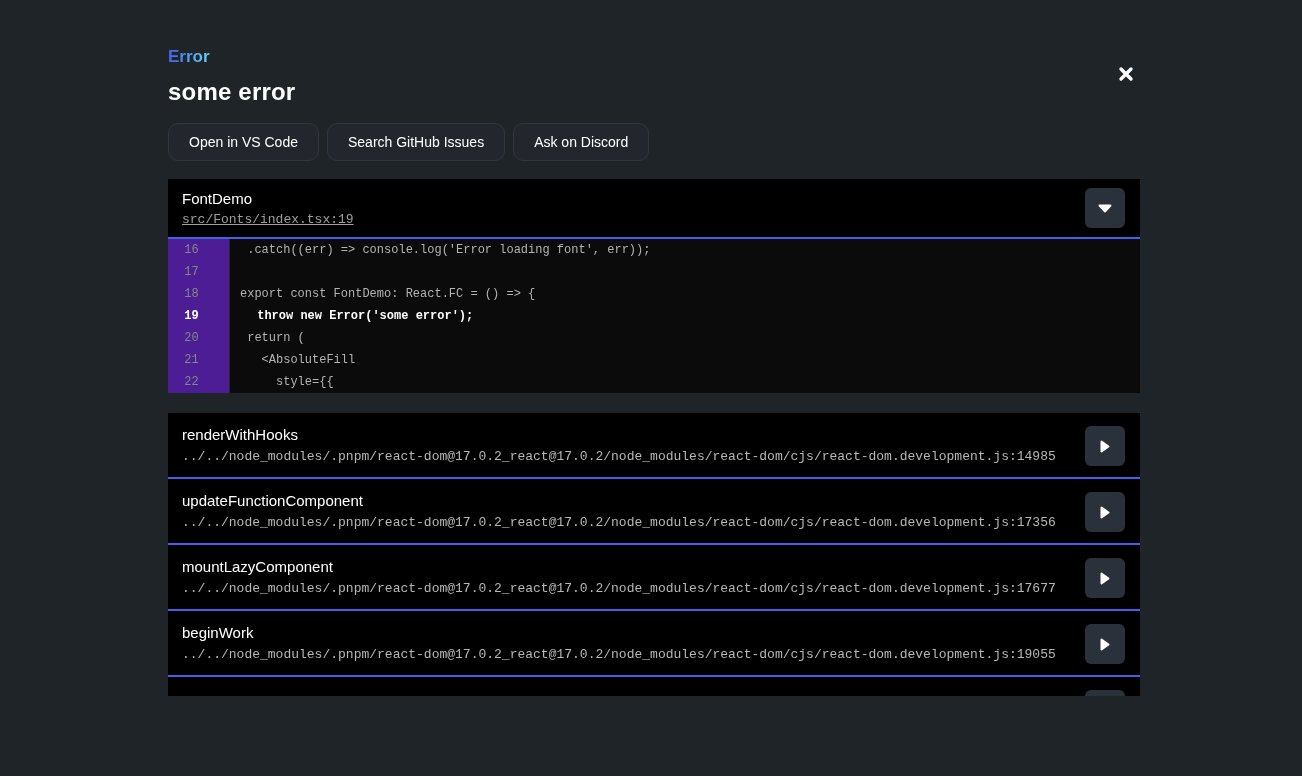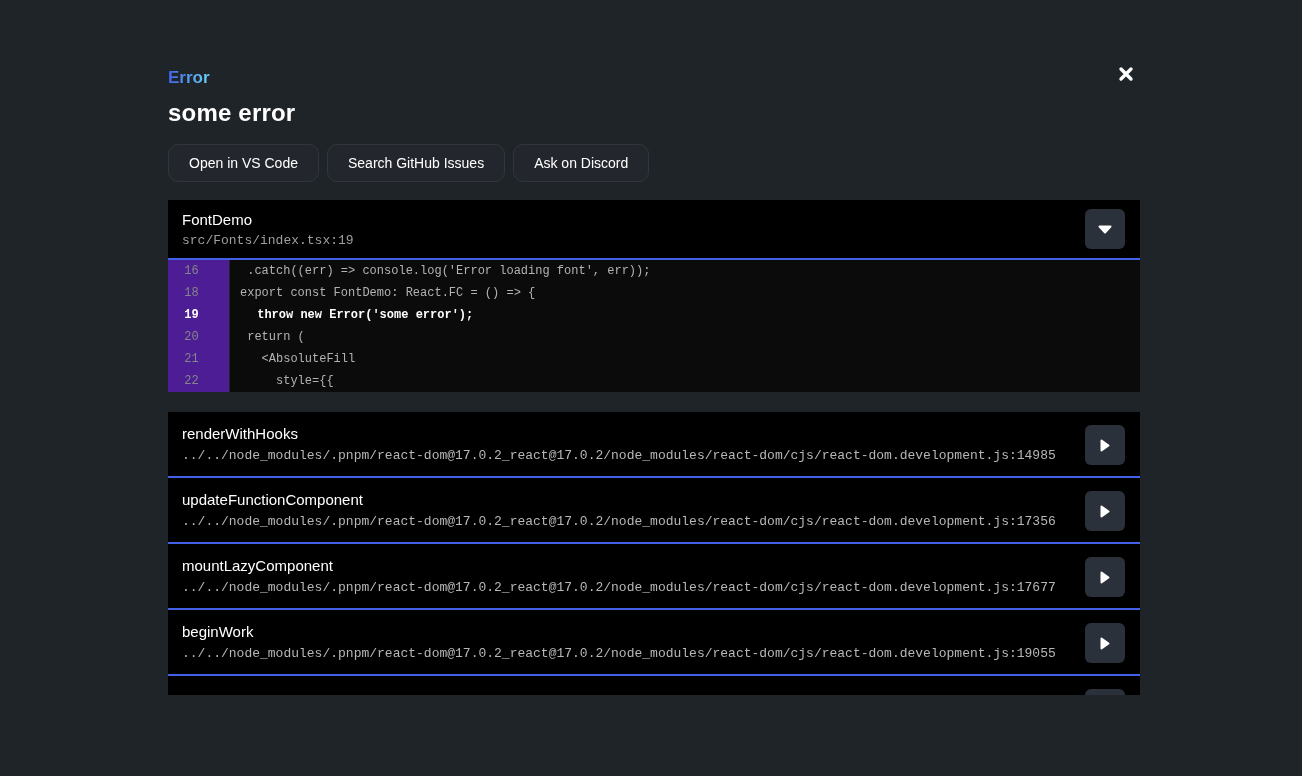--- a/index.html
+++ b/index.html
@@ -7,21 +7,21 @@
   body {
     background:#1f2428;
     font-family:"Liberation Sans", sans-serif;
     overflow:hidden;
     position:relative;
   }
   .content { position:absolute; left:168px; top:0; width:972px; }
 
   
   .kicker{
-    margin-top:68px;
+    margin-top:47px;
     display:inline-block;
     font-size:17px; font-weight:700;
     background:linear-gradient(90deg,#4263eb,#68d6f8);
     -webkit-background-clip:text; background-clip:text;
     color:transparent;
   }
   h1.err-title{ margin-top:11px; font-size:24px; font-weight:700; color:#fff; letter-spacing:.2px; }
   .actions{ margin-top:17px; display:flex; gap:8px; }
   .actions button{
     height:38px; padding:0 20px;
@@ -37,21 +37,21 @@
   }
 
   
   .panel{ margin-top:18px; background:#000; }
   .frame-header{
     height:60px; display:flex; align-items:center; justify-content:space-between;
     padding:0 15px 0 14px;
     border-bottom:2px solid #4360e8;
   }
   .fn{ color:#fff; font-size:15px; }
-  .loc{ margin-top:5px; color:#9f9f9f; font-size:13px; font-family:"Liberation Mono", monospace; }
+  .loc{ margin-top:5px; color:#9f9f9f; font-size:13px; font-family:"Liberation Mono", monospace;text-decoration:underline; }
   .icon-btn{
     width:40px; height:40px; flex:0 0 40px;
     background:#2b313a; border:none; border-radius:6px;
     display:flex; align-items:center; justify-content:center;
     cursor:pointer;
   }
 
   
   .code{ background:#0b0b0b; font-family:"Liberation Mono", monospace; font-size:12px; }
   .code-row{ display:flex; height:22px; line-height:22px; }
@@ -114,20 +114,24 @@
           </svg>
         </button>
       </div>
 
       <div class="code">
         <div class="code-row">
           <div class="gutter">16</div>
           <div class="code-text"> .catch((err) =&gt; console.log('Error loading font', err));</div>
         </div>
         <div class="code-row">
+          <div class="gutter">17</div>
+          <div class="code-text"></div>
+        </div>
+        <div class="code-row">
           <div class="gutter">18</div>
           <div class="code-text">export const FontDemo: React.FC = () =&gt; {</div>
         </div>
         <div class="code-row hl">
           <div class="gutter">19</div>
           <div class="code-text"> throw new Error('some error');</div>
         </div>
         <div class="code-row">
           <div class="gutter">20</div>
           <div class="code-text"> return (</div>

